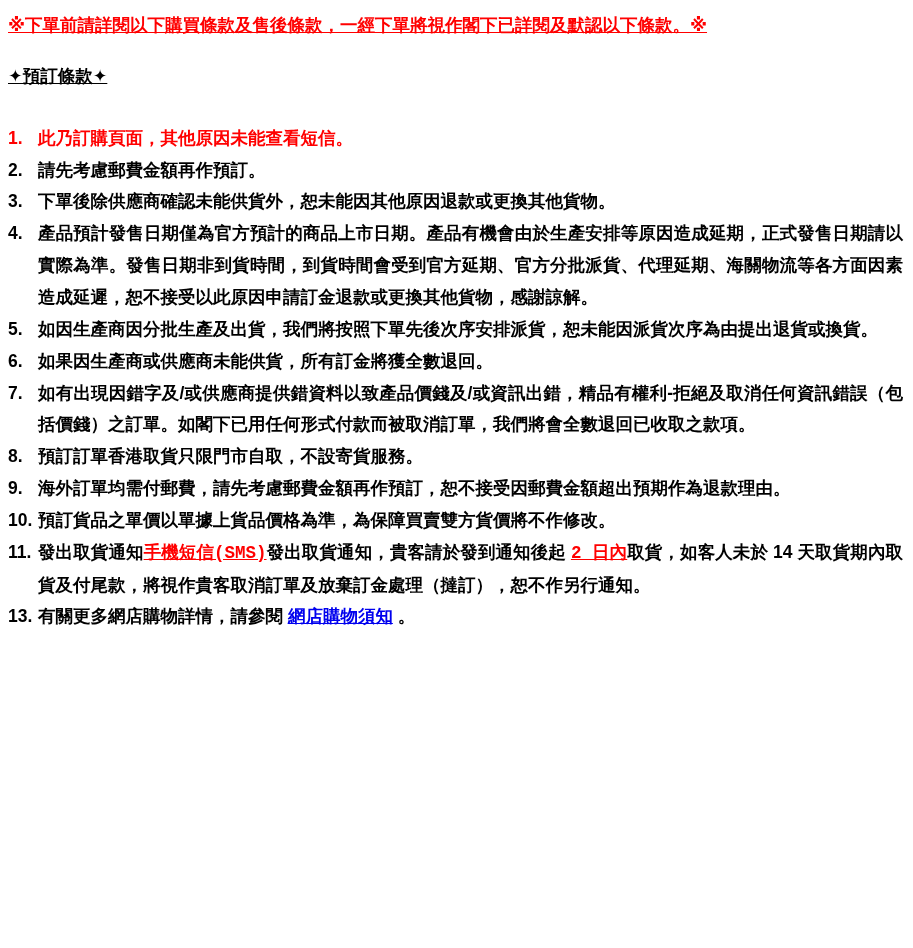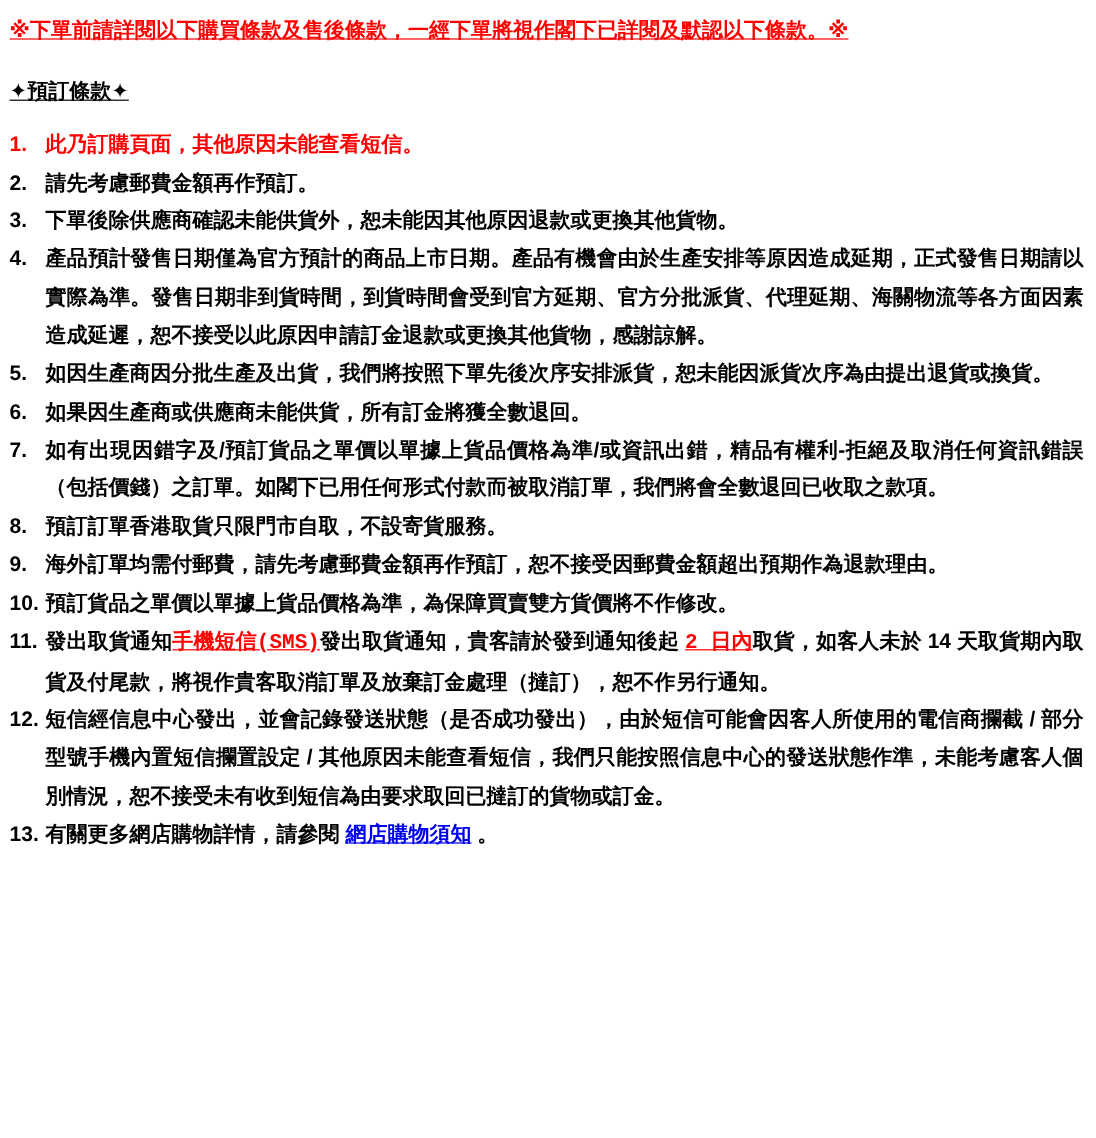--- a/index.html
+++ b/index.html
@@ -27,21 +27,21 @@
     text-decoration: underline;
     line-height: 1.5;
     margin: 4px 0 26px 0;
   }
   .section-header {
     color: #000000;
     font-size: 17.5px;
     font-weight: bold;
     text-decoration: underline;
     line-height: 1.4;
-    margin: 0 0 16px 0;
+    margin: 0 0 34px 0;
   }
   .terms-list {
     list-style: none;
     margin: 0;
     padding: 0;
   }
   .term-item {
     display: flex;
     align-items: flex-start;
     font-size: 17.5px;
@@ -99,40 +99,36 @@
       <li class="term-item">
         <span class="term-num">5.</span>
         <div class="term-text"><span class="seg-default">如因生產商因分批生產及出貨，我們將按照下單先後次序安排派貨，恕未能因派貨次序為由提出退貨或換貨。</span></div>
       </li>
       <li class="term-item">
         <span class="term-num">6.</span>
         <div class="term-text"><span class="seg-default">如果因生產商或供應商未能供貨，所有訂金將獲全數退回。</span></div>
       </li>
       <li class="term-item">
         <span class="term-num">7.</span>
-        <div class="term-text"><span class="seg-default">如有出現因錯字及/預訂貨品之單價以單據上貨品價格為準/或資訊出錯，精品有權利-拒絕及取消任何資訊錯誤（包括價錢）之訂單。如閣下已用任何形式付款而被取消訂單，我們將會全數退回已收取之款項。</span></div>
+        <div class="term-text"><span class="seg-default">如有出現因錯字及/或供應商提供錯資料以致產品價錢及/或資訊出錯，精品有權利-拒絕及取消任何資訊錯誤（包括價錢）之訂單。如閣下已用任何形式付款而被取消訂單，我們將會全數退回已收取之款項。</span></div>
       </li>
       <li class="term-item">
         <span class="term-num">8.</span>
         <div class="term-text"><span class="seg-default">預訂訂單香港取貨只限門市自取，不設寄貨服務。</span></div>
       </li>
       <li class="term-item">
         <span class="term-num">9.</span>
         <div class="term-text"><span class="seg-default">海外訂單均需付郵費，請先考慮郵費金額再作預訂，恕不接受因郵費金額超出預期作為退款理由。</span></div>
       </li>
       <li class="term-item">
         <span class="term-num">10.</span>
         <div class="term-text"><span class="seg-default">預訂貨品之單價以單據上貨品價格為準，為保障買賣雙方貨價將不作修改。</span></div>
       </li>
       <li class="term-item">
         <span class="term-num">11.</span>
         <div class="term-text"><span class="seg-default">發出取貨通知</span><span class="seg-red-underline">手機短信(SMS)</span><span class="seg-default">發出取貨通知，貴客請於發到通知後起 </span><span class="seg-red-underline">2 日內</span><span class="seg-default">取貨，如客人未於 14 天取貨期內取貨及付尾款，將視作貴客取消訂單及放棄訂金處理（撻訂），恕不作另行通知。</span></div>
       </li>
       <li class="term-item">
-        <span class="term-num">12.</span>
-        <div class="term-text"><span class="seg-default">短信經信息中心發出，並會記錄發送狀態（是否成功發出），由於短信可能會因客人所使用的電信商攔截 / 部分型號手機內置短信攔置設定 / 其他原因未能查看短信，我們只能按照信息中心的發送狀態作準，未能考慮客人個別情況，恕不接受未有收到短信為由要求取回已撻訂的貨物或訂金。</span></div>
-      </li>
-      <li class="term-item">
         <span class="term-num">13.</span>
         <div class="term-text"><span class="seg-default">有關更多網店購物詳情，請參閱 </span><a href="#" class="seg-link">網店購物須知</a><span class="seg-default"> 。</span></div>
       </li>
     </ol>
 </div>
 
 </body></html>

